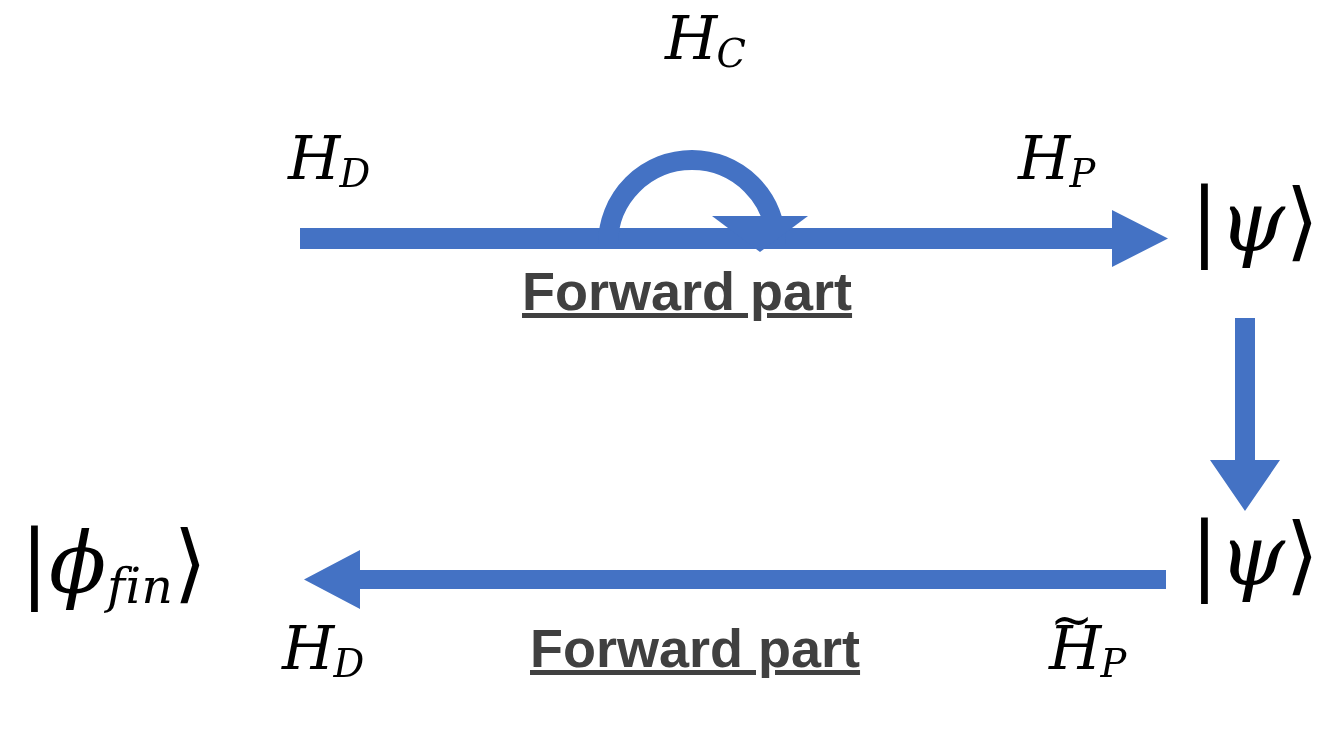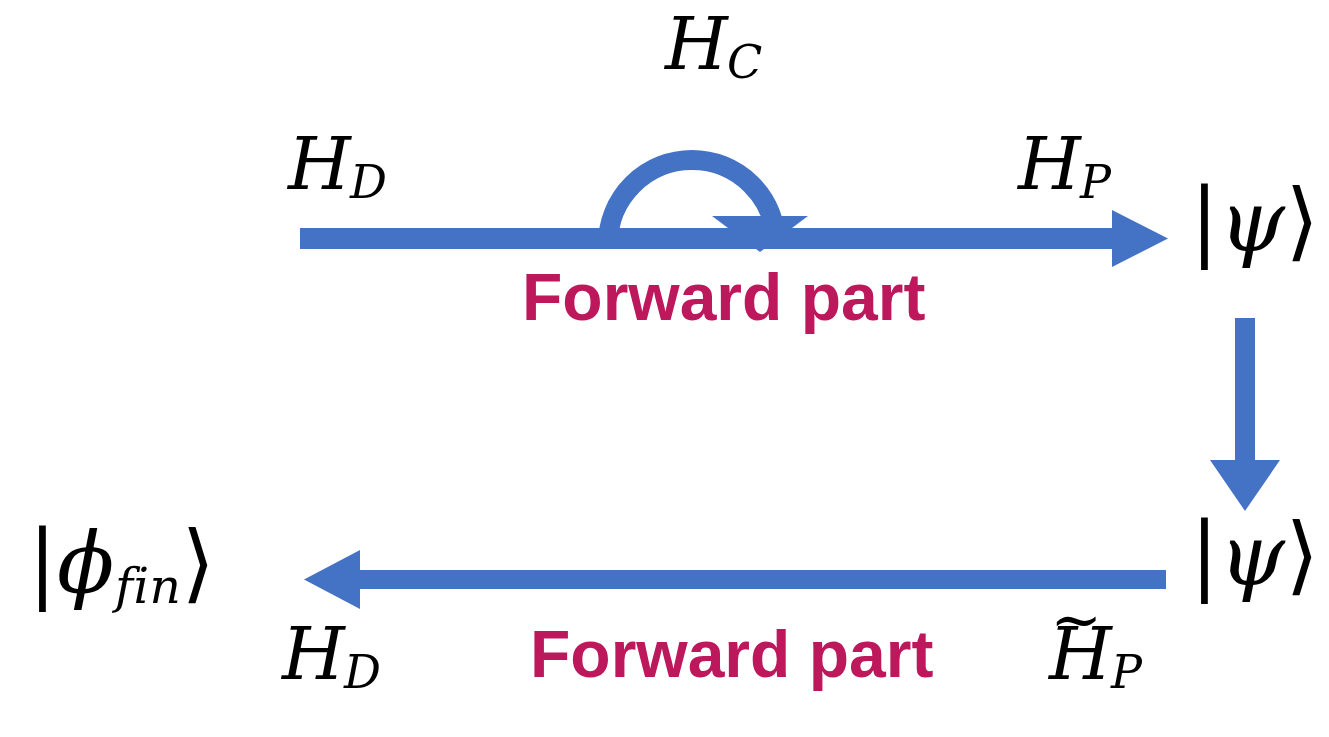--- a/index.html
+++ b/index.html
@@ -47,21 +47,21 @@
   .ket sub {
     font-size: 0.58em;
     font-style: italic;
     vertical-align: baseline;
     position: relative;
     top: 0.22em;
     letter-spacing: 0.01em;
   }
 
   .hlabel {
-    font-size: 72px;
+    font-size: 60px;
   }
   .hlabel sub {
     font-size: 0.64em;
     font-style: italic;
     vertical-align: baseline;
     position: relative;
     top: 0.2em;
     left: -0.02em;
   }
   
@@ -77,25 +77,26 @@
     font-style: normal;
     font-size: 0.86em;
     line-height: 1;
   }
 
   
   .caption {
     position: absolute;
     font-family: "Liberation Sans", sans-serif;
     font-weight: bold;
-    font-size: 66px;
-    color: #be185d;
+    font-size: 54px;
+    color: #404040;
     white-space: nowrap;
     line-height: 1;
     user-select: none;
+    text-decoration: underline;
   }
 
   
   .arrow-svg {
     position: absolute;
     overflow: visible;
   }
 </style>
 </head>
 <body>
@@ -128,21 +129,21 @@
   <div class="caption" style="left:522px; top:264px;">Forward part</div>
 
   <div class="math ket" style="left:1190px; top:178px;">
     <span class="bar">|</span><span class="sym">ψ</span><span class="ang">⟩</span>
   </div>
 
   <svg class="arrow-svg" style="left:1205px; top:318px;" width="90" height="196" viewBox="0 0 90 196">
     <path d="M 30 0 L 50 0 L 50 142 L 75 142 L 40 193 L 5 142 L 30 142 Z" fill="#4472C4"></path>
   </svg>
 
-  <div class="math ket" style="left:20px; top:520px;margin-left:8px;">
+  <div class="math ket" style="left:20px; top:520px;">
     <span class="bar">|</span><span class="sym">ϕ</span><sub>fin</sub><span class="ang">⟩</span>
   </div>
 
   <svg class="arrow-svg" style="left:300px; top:545px;" width="870" height="70" viewBox="0 0 870 70">
     <path d="M 866 25 L 60 25 L 60 5 L 4 34.5 L 60 64 L 60 44 L 866 44 Z" fill="#4472C4"></path>
   </svg>
 
   <div class="math hlabel" style="left:282px; top:618px;">
     <span>H</span><sub>D</sub>
   </div>

